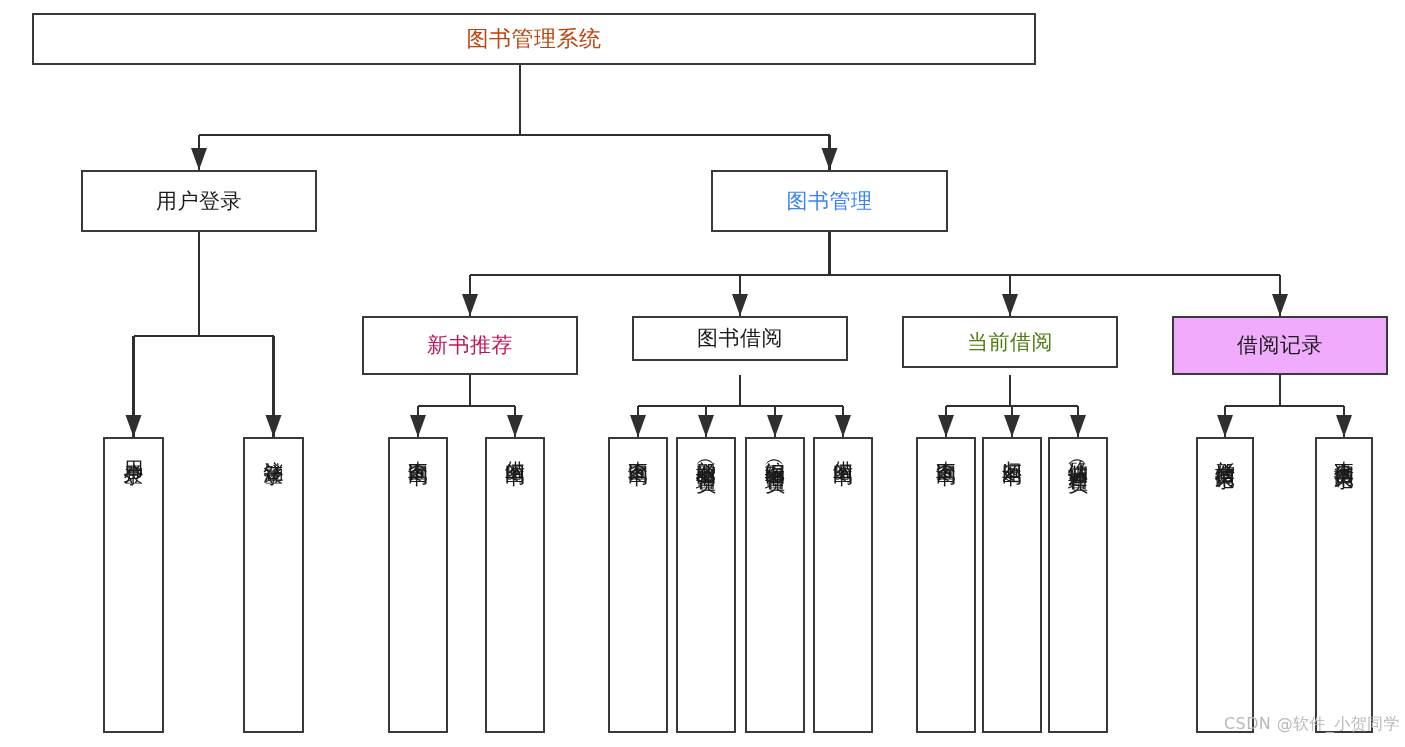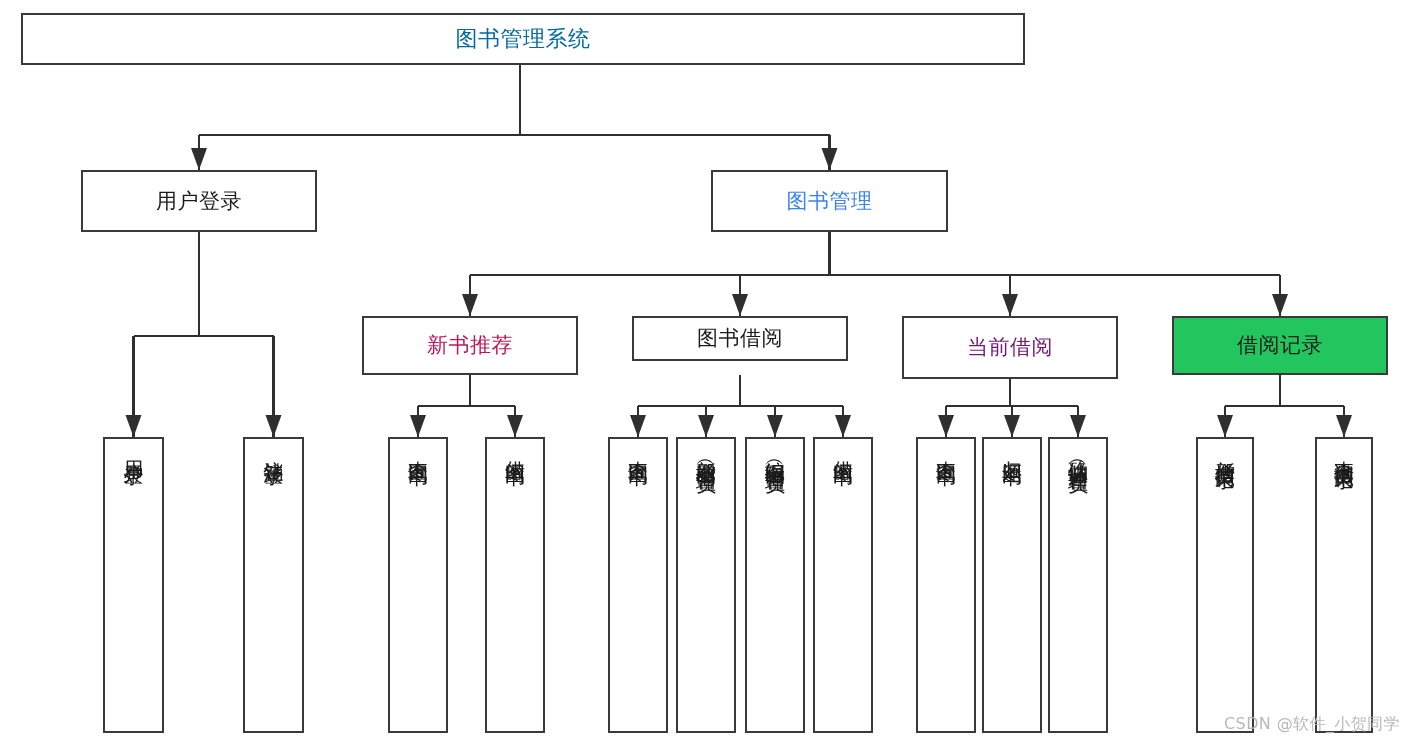--- a/index.html
+++ b/index.html
@@ -120,39 +120,39 @@
       <line x1="1078" y1="406" x2="1078" y2="437" stroke="#2f2f2f" stroke-width="2.5" shape-rendering="crispEdges"></line>
       <path d="M1070,415 L1086,415 L1078,437 Z" fill="#2f2f2f"></path>
       <line x1="1280" y1="375" x2="1280" y2="406" stroke="#2f2f2f" stroke-width="2.5" shape-rendering="crispEdges"></line>
       <line x1="1225" y1="406" x2="1344" y2="406" stroke="#2f2f2f" stroke-width="2.5" shape-rendering="crispEdges"></line>
       <line x1="1225" y1="406" x2="1225" y2="437" stroke="#2f2f2f" stroke-width="2.5" shape-rendering="crispEdges"></line>
       <path d="M1217,415 L1233,415 L1225,437 Z" fill="#2f2f2f"></path>
       <line x1="1344" y1="406" x2="1344" y2="437" stroke="#2f2f2f" stroke-width="2.5" shape-rendering="crispEdges"></line>
       <path d="M1336,415 L1352,415 L1344,437 Z" fill="#2f2f2f"></path>
     </svg>
   <div id="nodes">
-      <div class="node horiz root" style="left: 21px; top: 13px; width: 1004px; height: 52px; border-color: rgb(58, 58, 58); background: rgb(255, 255, 255); color: #0369a1;">
+      <div class="node horiz root" style="left: 32px; top: 13px; width: 1004px; height: 52px; border-color: rgb(58, 58, 58); background: rgb(255, 255, 255); color: #c2410c;">
         <span class="lbl">图书管理系统</span>
       </div>
       <div class="node horiz" style="left: 81px; top: 170px; width: 236px; height: 62px; border-color: rgb(58, 58, 58); background: rgb(255, 255, 255); color: rgb(27, 27, 27);">
         <span class="lbl">用户登录</span>
       </div>
       <div class="node horiz" style="left: 711px; top: 170px; width: 237px; height: 62px; border-color: rgb(58, 58, 58); background: rgb(255, 255, 255); color: #3b82f6;">
         <span class="lbl">图书管理</span>
       </div>
       <div class="node horiz" style="left: 362px; top: 316px; width: 216px; height: 59px; border-color: rgb(58, 58, 58); background: rgb(255, 255, 255); color: #be185d;">
         <span class="lbl">新书推荐</span>
       </div>
       <div class="node horiz" style="left: 632px; top: 316px; width: 216px; height: 45px; border-color: rgb(58, 58, 58); background: rgb(255, 255, 255); color: rgb(27, 27, 27);">
         <span class="lbl">图书借阅</span>
       </div>
-      <div class="node horiz" style="left: 902px; top: 316px; width: 216px; height: 63px; border-color: rgb(58, 58, 58); background: rgb(255, 255, 255); color: #701a75;">
+      <div class="node horiz" style="left: 902px; top: 316px; width: 216px; height: 52px; border-color: rgb(58, 58, 58); background: rgb(255, 255, 255); color: #4d7c0f;">
         <span class="lbl">当前借阅</span>
       </div>
-      <div class="node horiz" style="left: 1172px; top: 316px; width: 216px; height: 59px; border-color: rgb(58, 58, 58); background: #22c55e; color: rgb(27, 27, 27);">
+      <div class="node horiz" style="left: 1172px; top: 316px; width: 216px; height: 59px; border-color: rgb(58, 58, 58); background: #f0abfc; color: rgb(27, 27, 27);">
         <span class="lbl">借阅记录</span>
       </div>
       <div class="node vert" style="left: 103px; top: 437px; width: 61px; height: 296px; border-color: rgb(58, 58, 58); background: rgb(255, 255, 255); color: rgb(27, 27, 27);">
         <span class="lbl">用户登录</span>
       </div>
       <div class="node vert" style="left: 243px; top: 437px; width: 61px; height: 296px; border-color: rgb(58, 58, 58); background: rgb(255, 255, 255); color: rgb(27, 27, 27);">
         <span class="lbl">注销登录</span>
       </div>
       <div class="node vert" style="left: 388px; top: 437px; width: 60px; height: 296px; border-color: rgb(58, 58, 58); background: rgb(255, 255, 255); color: rgb(27, 27, 27);">
         <span class="lbl">查询图书</span>

